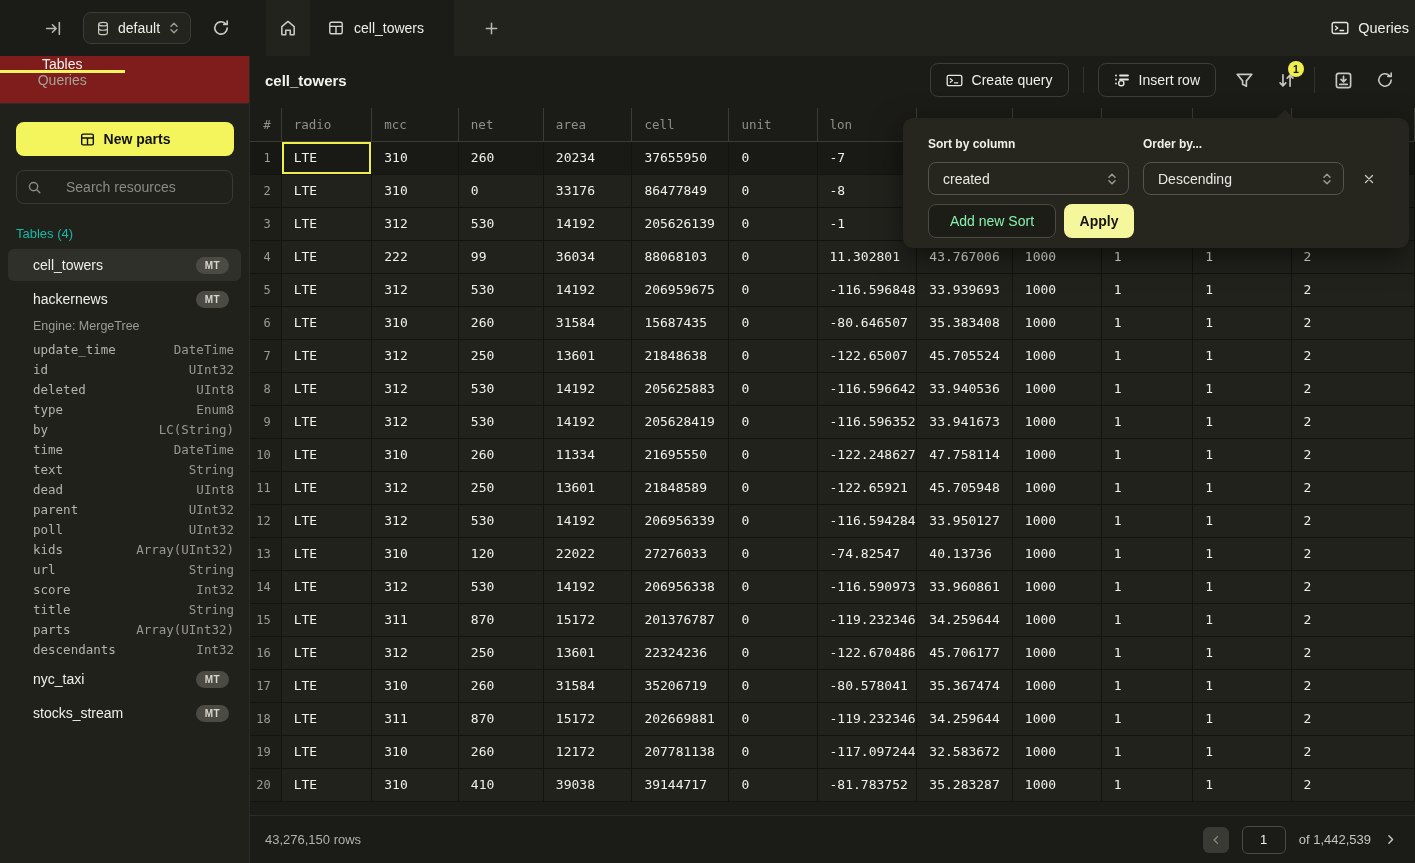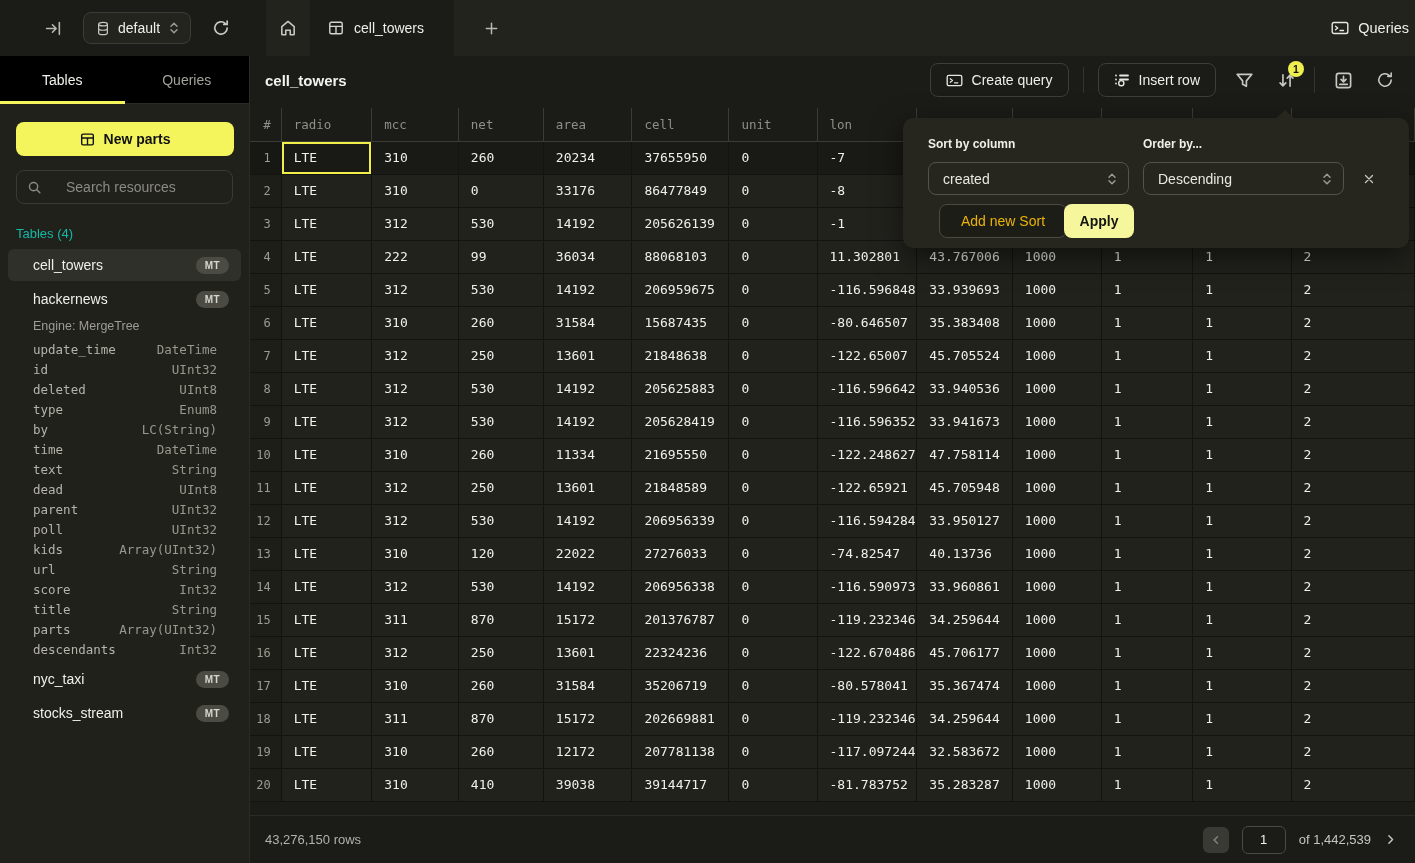--- a/index.html
+++ b/index.html
@@ -17,37 +17,37 @@
   .tabstrip { position:absolute; left:250px; top:0; right:0; height:56px; background:#23231e; display:flex; align-items:center; }
   .home-btn { width:44px; height:56px; display:flex; align-items:center; justify-content:center; cursor:pointer; }
   .tab { height:56px; display:flex; align-items:center; gap:10px; padding:0 30px 0 18px; font-size:14px; font-weight:500; cursor:pointer; }
   .tab.active { background:#1b1b17; }
   .plus-btn { margin-left:24px; }
   .queries-btn { margin-left:auto; margin-right:22px; display:flex; align-items:center; gap:9px;
     background:none; border:none; color:#efefe9; font-size:14.5px; font-weight:500; font-family:inherit; cursor:pointer; }
 
   
   .sidebar { position:absolute; left:0; top:56px; width:250px; bottom:0; background:#21211c; border-right:1px solid #2b2b25; }
-  .side-tabs { display:flex; height:48px; background:#000000; border-bottom:1px solid #2b2b25; }
+  .side-tabs { display:flex; height:48px; background:#7f1d1d; border-bottom:1px solid #2b2b25;flex-direction:column; }
   .side-tab { width:50%; display:flex; align-items:center; justify-content:center; font-size:14px; color:#a3a39b; cursor:pointer; position:relative; }
   .side-tab.active { color:#f2f2ec; font-weight:500; }
   .side-tab.active::after { content:""; position:absolute; left:0; right:0; bottom:-1px; height:3px; background:#f4f55c; }
   .new-table { margin:18px 16px 0; width:218px; height:34px; display:flex; align-items:center; justify-content:center; gap:9px;
     background:#f4f55c; border:none; border-radius:8px; color:#111; font-size:14px; font-weight:600; font-family:inherit; cursor:pointer; }
   .search-box { margin:14px 16px 0; height:34px; display:flex; align-items:center; gap:24px; padding:0 10px;
     border:1px solid #3a3a34; border-radius:8px; }
   .search-box input { flex:1; background:none; border:none; outline:none; color:#e8e8e2; font-size:14px; font-family:inherit; }
   .search-box input::placeholder { color:#8b8b84; }
   .section-title { margin:22px 16px 8px; font-size:13px; font-weight:400; color:#14b8a6; }
   .table-item { margin:2px 8px 0; height:32px; display:flex; align-items:center; padding:0 12px 0 25px; border-radius:6px; cursor:pointer; }
   .table-item.selected { background:#30302a; }
   .tname { font-size:14px; font-weight:500; color:#f0f0ea; flex:1; }
   .mt-badge { background:#4b4b44; color:#d6d6cf; font-size:10px; font-weight:600; letter-spacing:.4px; padding:3px 9px; border-radius:999px; }
   .engine-line { margin:4px 16px 2px 33px; font-size:12.5px; color:#9c9c94; }
-  .schema { margin:6px 32px 4px 33px;text-align:right; }
+  .schema { margin:6px 15px 4px 33px;text-align:right; }
   .schema-row { display:flex; justify-content:space-between; height:20px; align-items:center;
     font-family:"DejaVu Sans Mono", monospace; font-size:12.5px; }
   .sname { color:#b4b4ac; }
   .stype { color:#98988f; }
 
   
   .content { position:absolute; left:250px; top:56px; right:0; bottom:0; background:#1b1b17; }
   .toolbar { position:absolute; left:0; right:0; top:0; height:48px; display:flex; align-items:center; padding:0 16px 0 15px; }
   .page-title { font-size:15px; font-weight:600; color:#f2f2ec; }
   .toolbar-actions { margin-left:auto; display:flex; align-items:center; gap:14px; }
@@ -93,21 +93,21 @@
   .pop-label { position:absolute; font-size:12px; font-weight:600; color:#f0f0ea; }
   .lab1 { left:25px; top:19px; } .lab2 { left:240px; top:19px; }
   .pop-select { position:absolute; top:44px; width:201px; height:33px; border:1px solid #53534b; border-radius:8px;
     display:flex; align-items:center; padding:0 10px 0 14px; font-size:14px; color:#e8e8e2; cursor:pointer; }
   .sel1 { left:25px; } .sel2 { left:240px; }
   .pop-select .selval { flex:1; }
   .pop-close { position:absolute; left:456px; top:51px; width:20px; height:20px;
     display:flex; align-items:center; justify-content:center; cursor:pointer; }
   .pop-btn { position:absolute; top:86px; height:34px; border-radius:8px; font-size:14px; font-weight:500;
     font-family:inherit; cursor:pointer; }
-  .add-sort { left:36px; width:128px; background:#1d1d18; border:1px solid #4a4a43; color:#eab308; }
+  .add-sort { left:25px; width:128px; background:#1d1d18; border:1px solid #4a4a43; color:#86efac; }
   .apply { left:161px; width:70px; background:#f6f79d; border:none; color:#15150f; font-weight:600; }
 </style>
 </head>
 <body>
 
 <div class="app">
 
   <header class="topbar">
     <div class="topbar-left">
       <span class="icon-btn">

